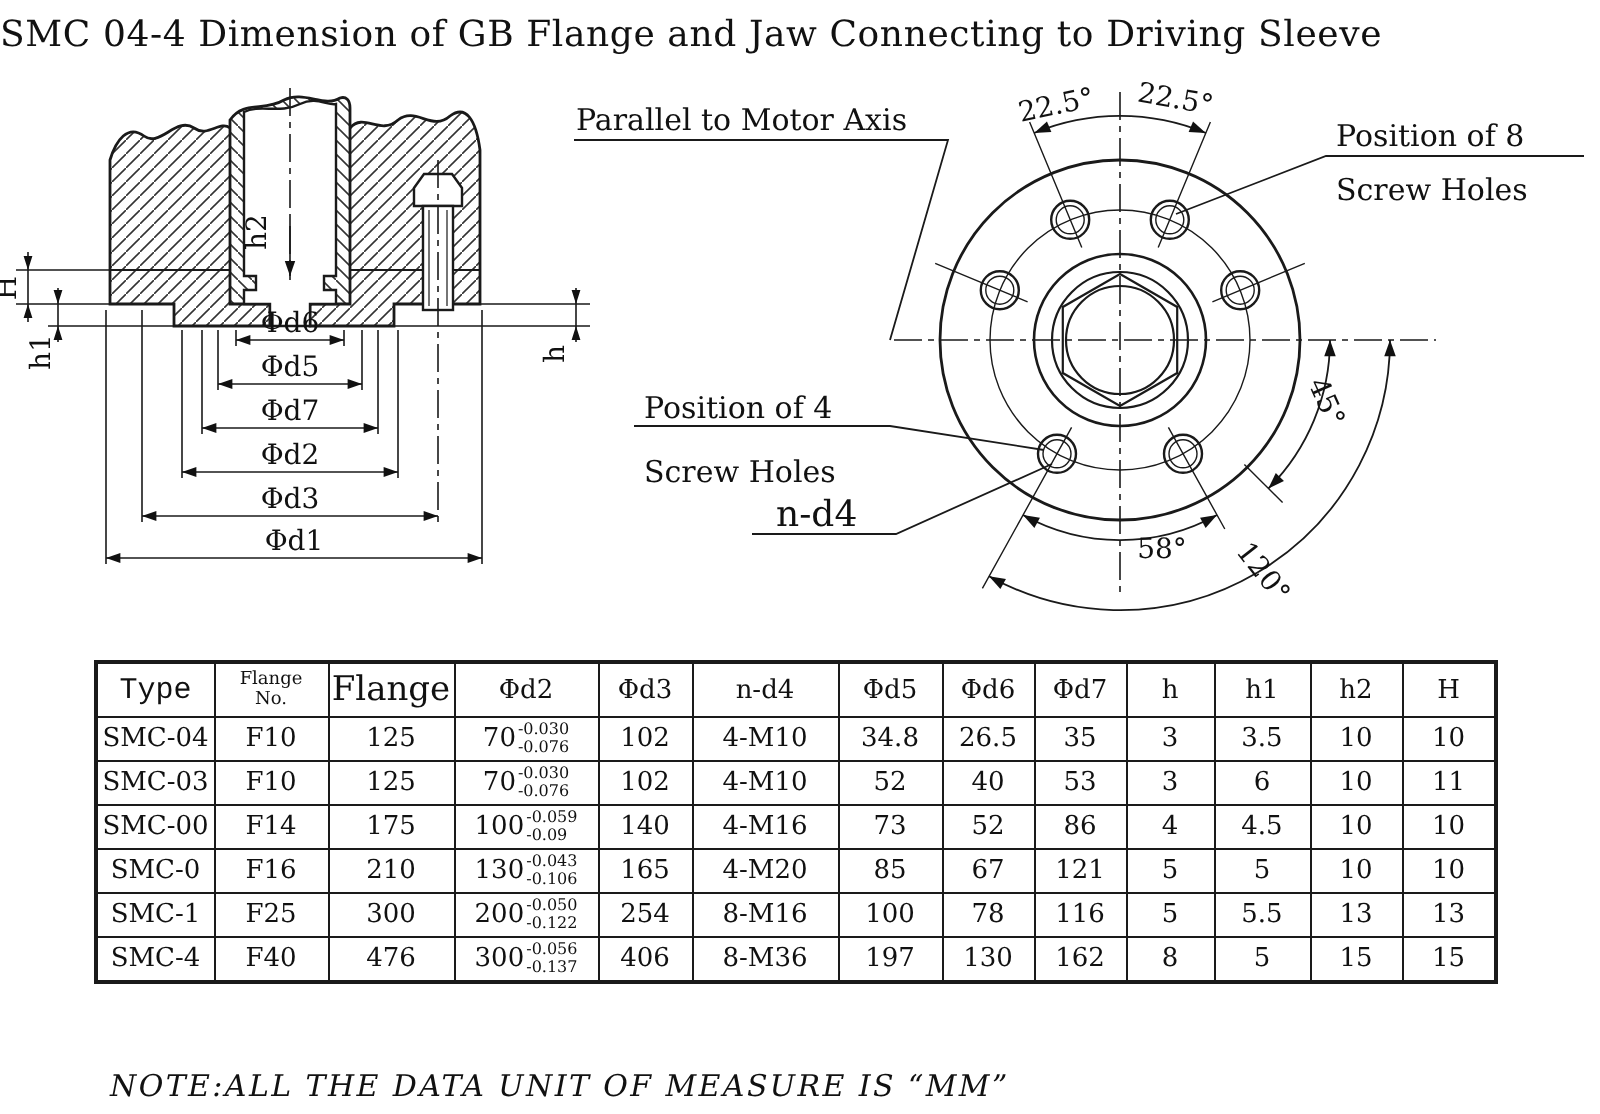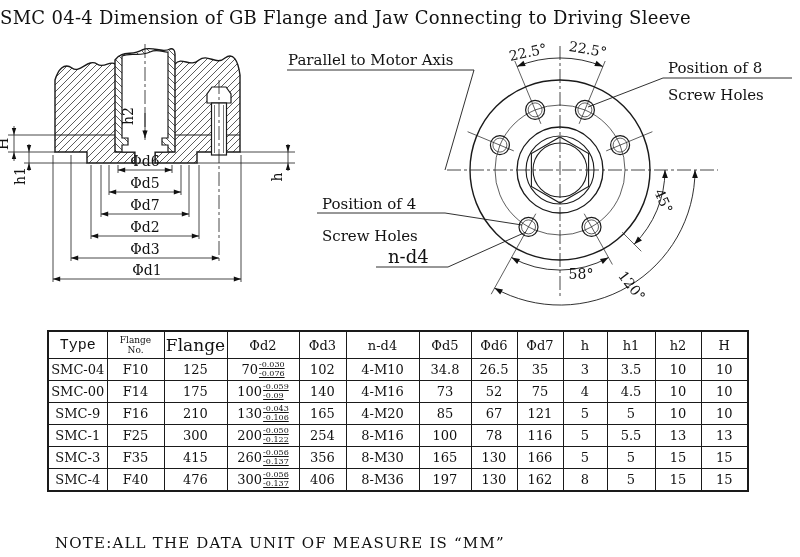--- a/index.html
+++ b/index.html
@@ -14,22 +14,22 @@
   table.spec{position:absolute;left:47px;top:330px;border-collapse:collapse;border:2px solid #1a1a1a;table-layout:fixed;font-size:13px;}
   table.spec td,table.spec th{border:1px solid #1a1a1a;text-align:center;vertical-align:middle;padding:0;white-space:nowrap;overflow:hidden;font-weight:normal;}
   table.spec th{height:26px;}
   table.spec td{height:21px;}
   th.h-type{font-size:15px;font-family:Liberation Mono, monospace;}
   th.h-flange{font-size:17px;}
   .fno{font-size:9px;line-height:1.15;}
   td.tolcell{line-height:1;}
   .tv{display:inline-block;vertical-align:middle;font-size:13px;text-align:right;}
   .ts{display:inline-block;vertical-align:middle;text-align:left;font-size:8px;line-height:1.1;margin-left:1px;}
-  .ts span{display:block;text-decoration:underline;}
-  .note{position:absolute;left:55px;top:534px;font-size:15px;letter-spacing:1.2px;white-space:nowrap;}
+  .ts span{display:block;}
+  .note{position:absolute;left:55px;top:534px;font-size:15px;letter-spacing:1.2px;white-space:nowrap;font-style:italic;}
 </style>
 </head>
 <body>
 
 <div class="title">SMC 04-4 Dimension of GB Flange and Jaw Connecting to Driving Sleeve</div>
 
 <svg class="draw" width="800" height="296" viewBox="0 36 800 296">
   <defs>
     <pattern id="h1p" patternUnits="userSpaceOnUse" width="7" height="7">
       <path d="M0,7 L7,0" stroke="#333" stroke-width="0.8"></path>
@@ -216,36 +216,51 @@
     <td>4-M10</td>
     <td>34.8</td>
     <td>26.5</td>
     <td>35</td>
     <td>3</td>
     <td>3.5</td>
     <td>10</td>
     <td>10</td>
   </tr>
   <tr>
+    <td>SMC-03</td>
+    <td>F10</td>
+    <td>125</td>
+    <td class="tolcell"><span class="tv">70</span><span class="ts"><span>-0.030</span><span>-0.076</span></span></td>
+    <td>102</td>
+    <td>4-M10</td>
+    <td>52</td>
+    <td>40</td>
+    <td>53</td>
+    <td>3</td>
+    <td>6</td>
+    <td>10</td>
+    <td>11</td>
+  </tr>
+  <tr>
     <td>SMC-00</td>
     <td>F14</td>
     <td>175</td>
     <td class="tolcell"><span class="tv">100</span><span class="ts"><span>-0.059</span><span>-0.09</span></span></td>
     <td>140</td>
     <td>4-M16</td>
     <td>73</td>
     <td>52</td>
-    <td>75</td>
+    <td>86</td>
     <td>4</td>
     <td>4.5</td>
     <td>10</td>
     <td>10</td>
   </tr>
   <tr>
-    <td>SMC-9</td>
+    <td>SMC-0</td>
     <td>F16</td>
     <td>210</td>
     <td class="tolcell"><span class="tv">130</span><span class="ts"><span>-0.043</span><span>-0.106</span></span></td>
     <td>165</td>
     <td>4-M20</td>
     <td>85</td>
     <td>67</td>
     <td>121</td>
     <td>5</td>
     <td>5</td>
@@ -261,35 +276,20 @@
     <td>8-M16</td>
     <td>100</td>
     <td>78</td>
     <td>116</td>
     <td>5</td>
     <td>5.5</td>
     <td>13</td>
     <td>13</td>
   </tr>
   <tr>
-    <td>SMC-3</td>
-    <td>F35</td>
-    <td>415</td>
-    <td class="tolcell"><span class="tv">260</span><span class="ts"><span>-0.056</span><span>-0.137</span></span></td>
-    <td>356</td>
-    <td>8-M30</td>
-    <td>165</td>
-    <td>130</td>
-    <td>166</td>
-    <td>5</td>
-    <td>5</td>
-    <td>15</td>
-    <td>15</td>
-  </tr>
-  <tr>
     <td>SMC-4</td>
     <td>F40</td>
     <td>476</td>
     <td class="tolcell"><span class="tv">300</span><span class="ts"><span>-0.056</span><span>-0.137</span></span></td>
     <td>406</td>
     <td>8-M36</td>
     <td>197</td>
     <td>130</td>
     <td>162</td>
     <td>8</td>

